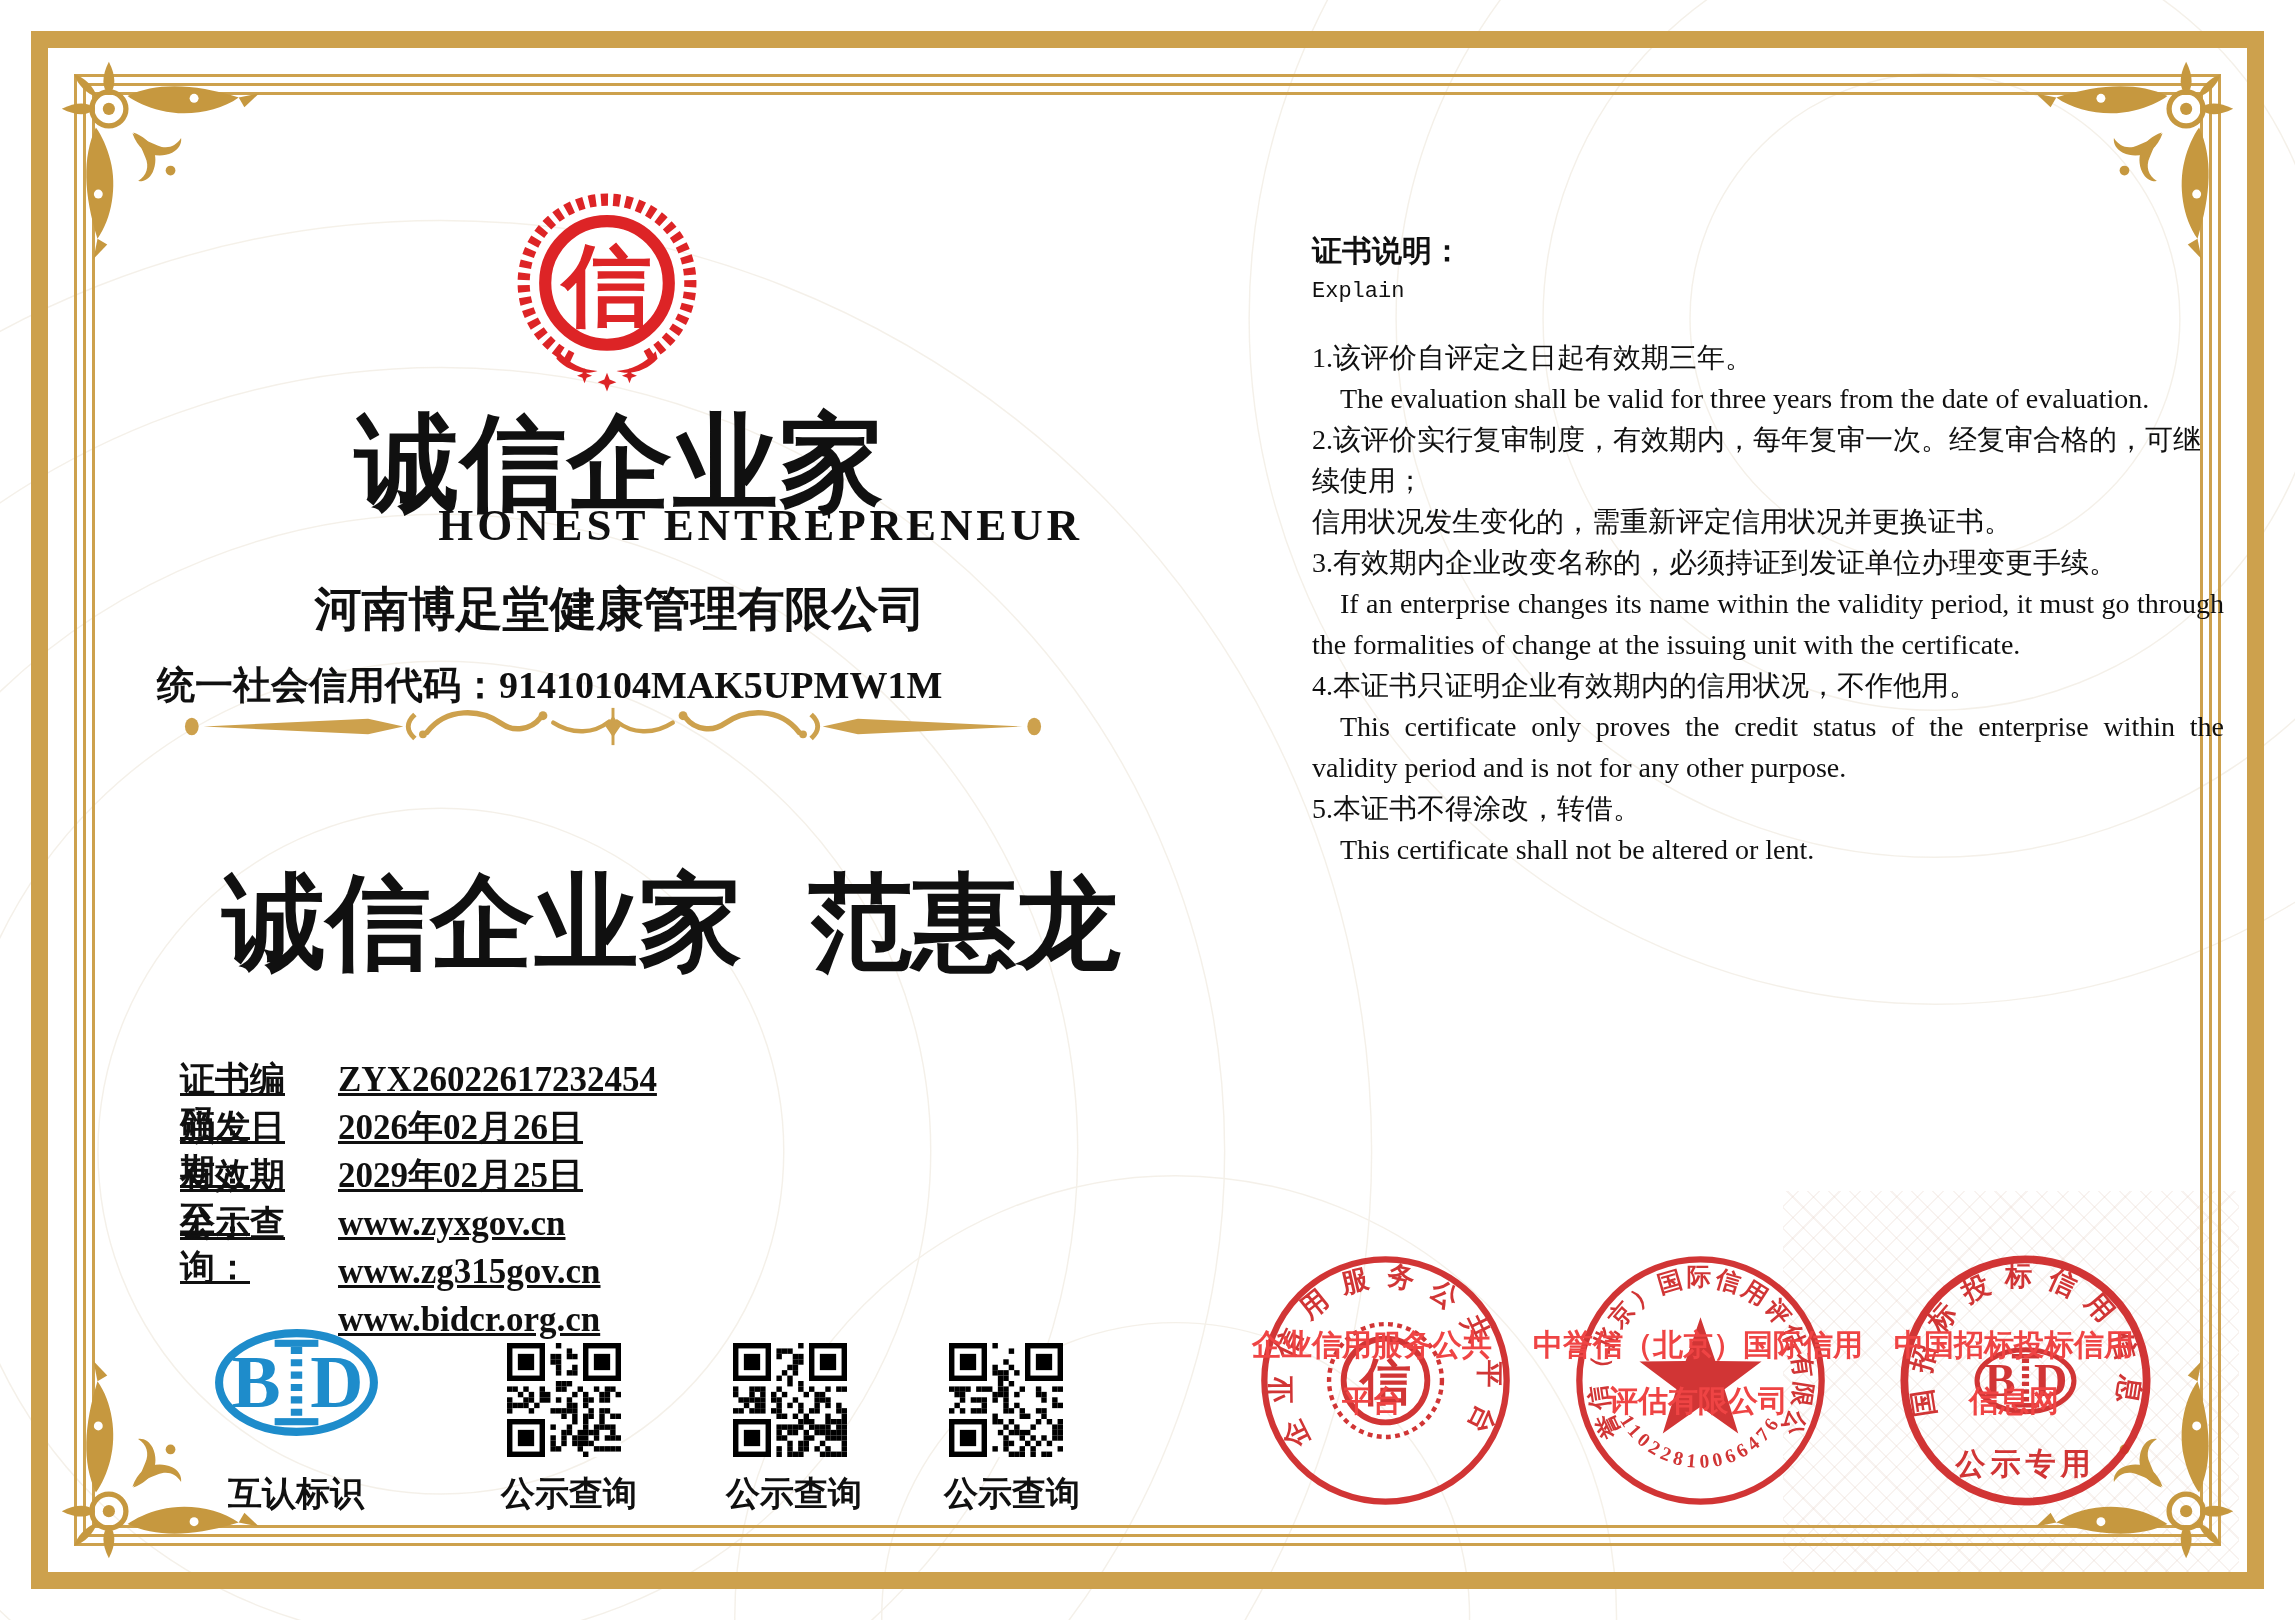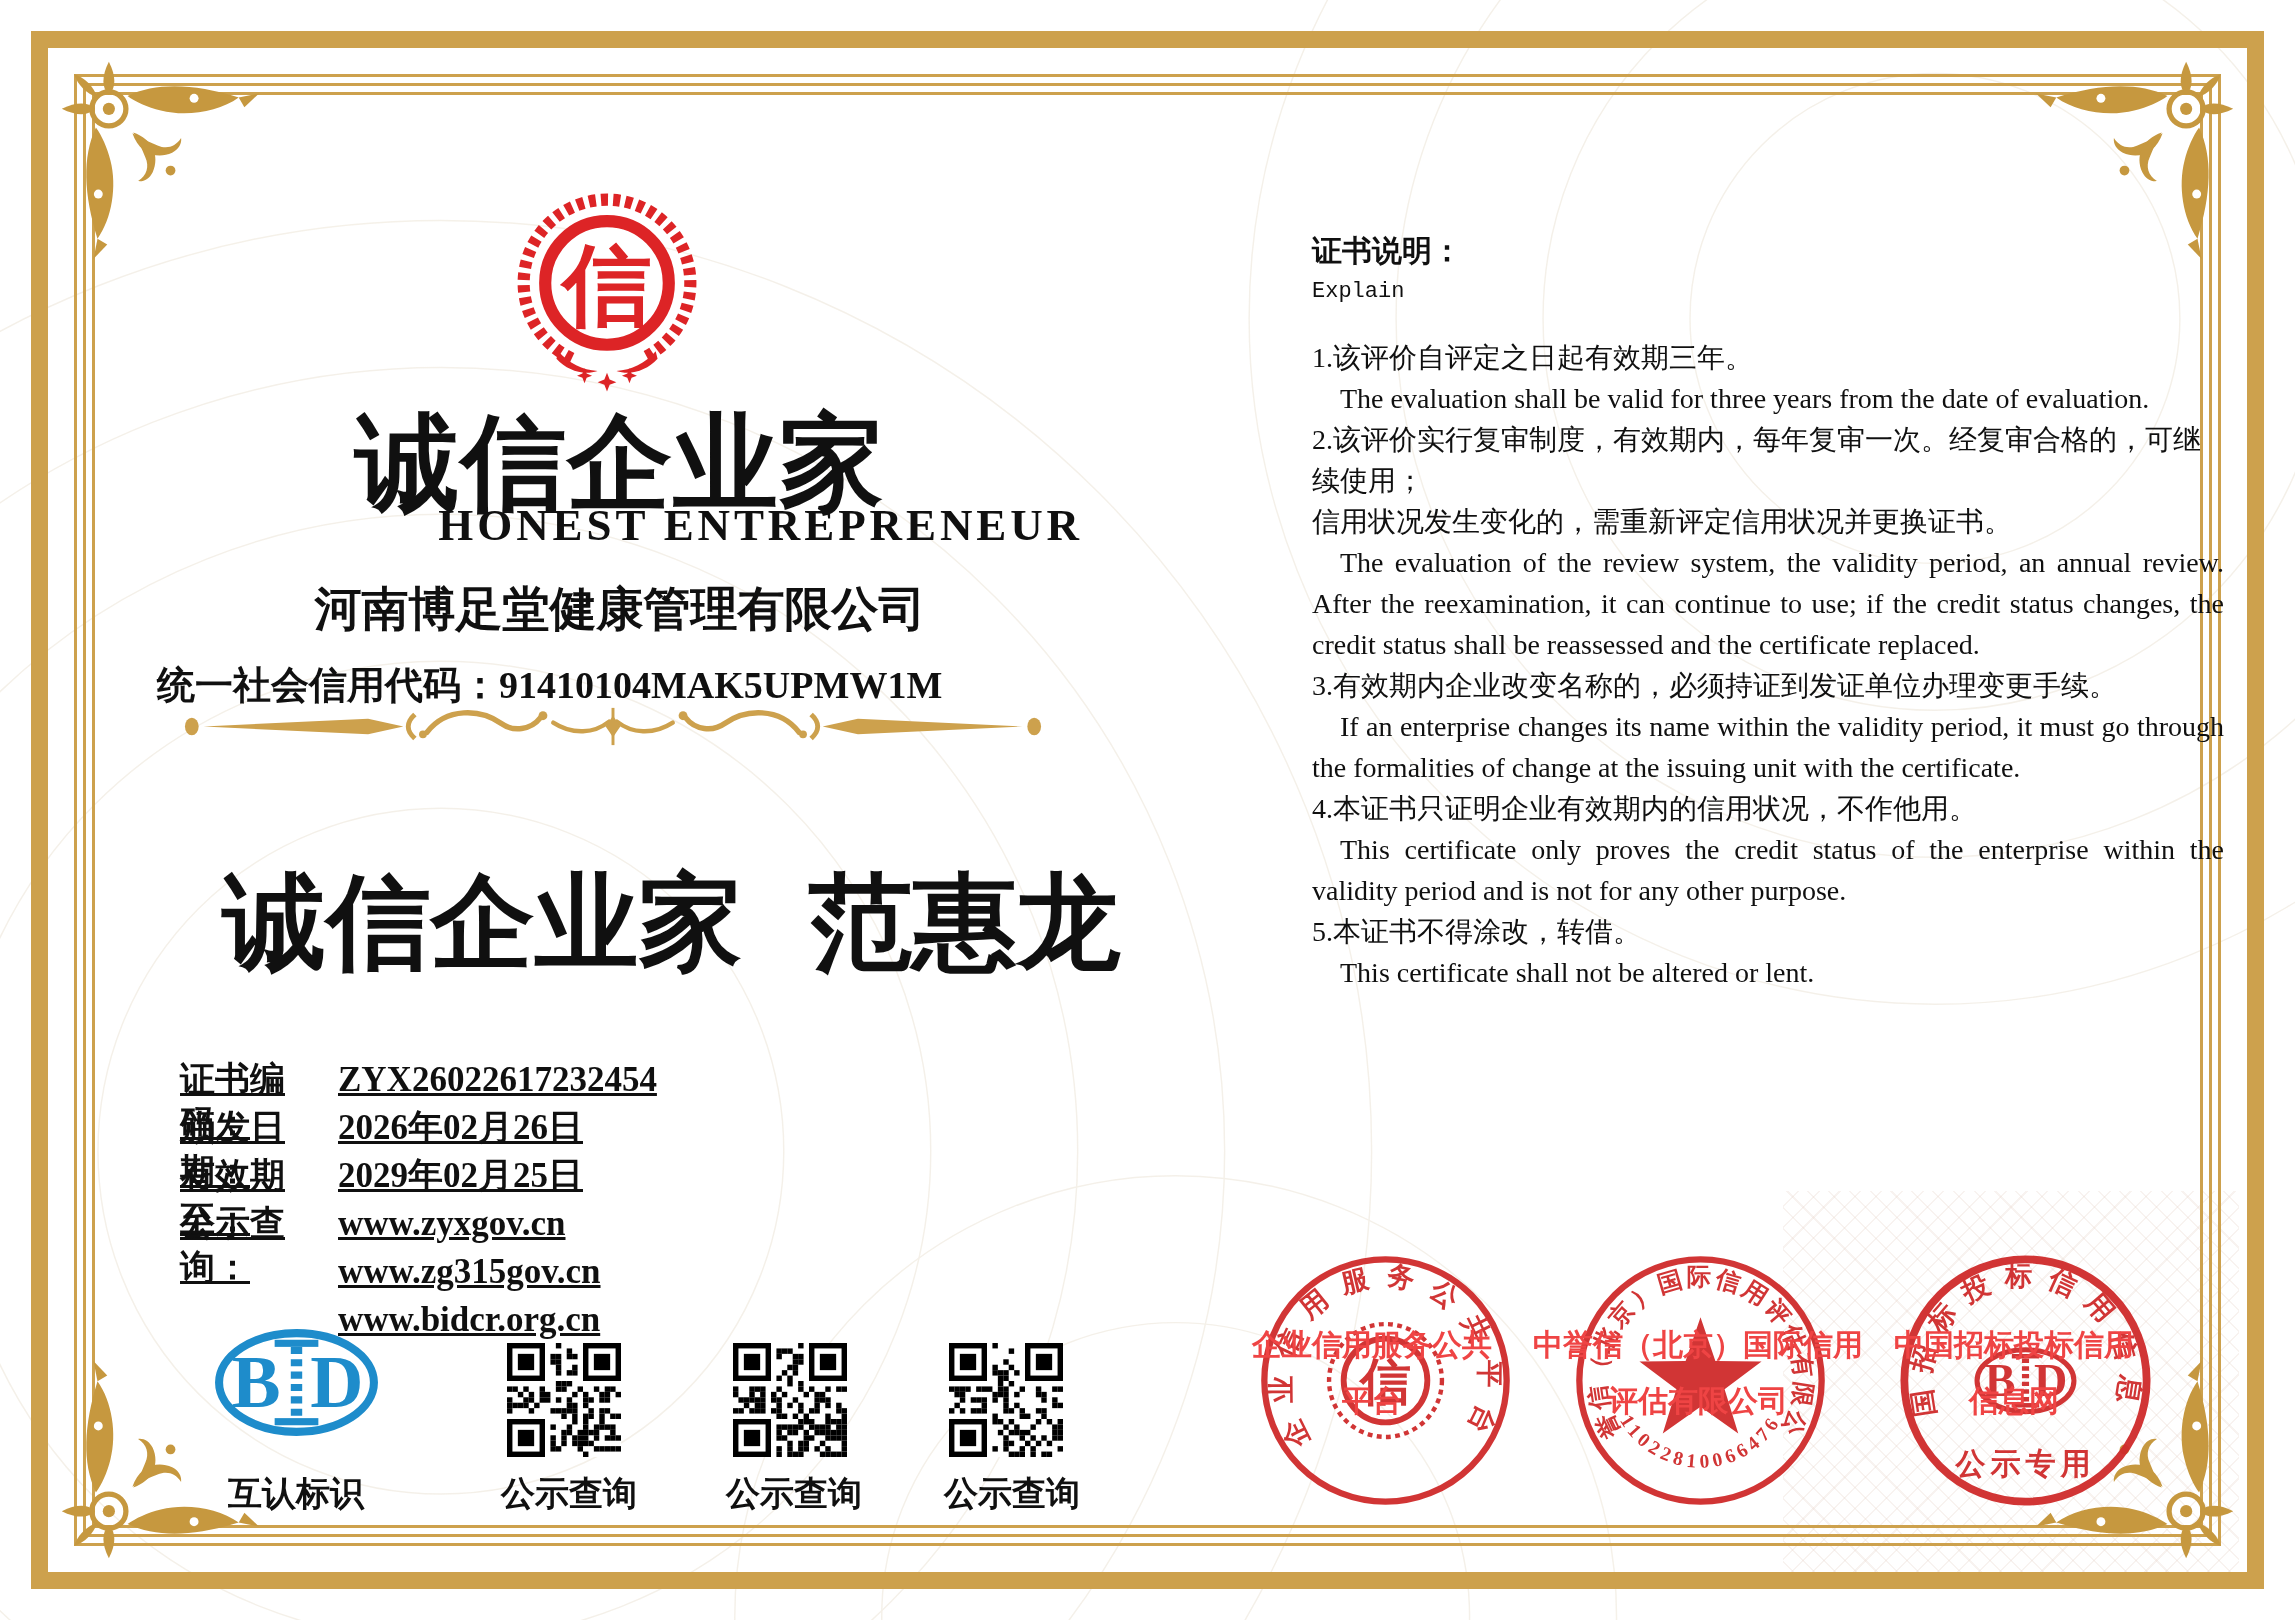--- a/index.html
+++ b/index.html
@@ -584,21 +584,20 @@
   <span class="blabel" style="left:794px">公示查询</span>
   <span class="blabel" style="left:1012px">公示查询</span>
 
   <div class="explain">
     <p class="ex-head">证书说明：</p>
     <p class="ex-sub">Explain</p>
     <p class="zh">1.该评价自评定之日起有效期三年。</p>
     <p class="en">The evaluation shall be valid for three years from the date of evaluation.</p>
     <p class="zh">2.该评价实行复审制度，有效期内，每年复审一次。经复审合格的，可继续使用；
 信用状况发生变化的，需重新评定信用状况并更换证书。</p>
-    <p class="en">The evaluation of the review system, the validity period, an annual review. After the reexamination, it can continue to use; if the credit status changes, the credit status shall be reassessed and the certificate replaced.</p>
     <p class="zh">3.有效期内企业改变名称的，必须持证到发证单位办理变更手续。</p>
     <p class="en">If an enterprise changes its name within the validity period, it must go through the formalities of change at the issuing unit with the certificate.</p>
     <p class="zh">4.本证书只证明企业有效期内的信用状况，不作他用。</p>
     <p class="en">This certificate only proves the credit status of the enterprise within the validity period and is not for any other purpose.</p>
     <p class="zh">5.本证书不得涂改，转借。</p>
     <p class="en">This certificate shall not be altered or lent.</p>
   </div>
 
   <svg class="seal s1" viewBox="0 0 520 520">
     <defs>

